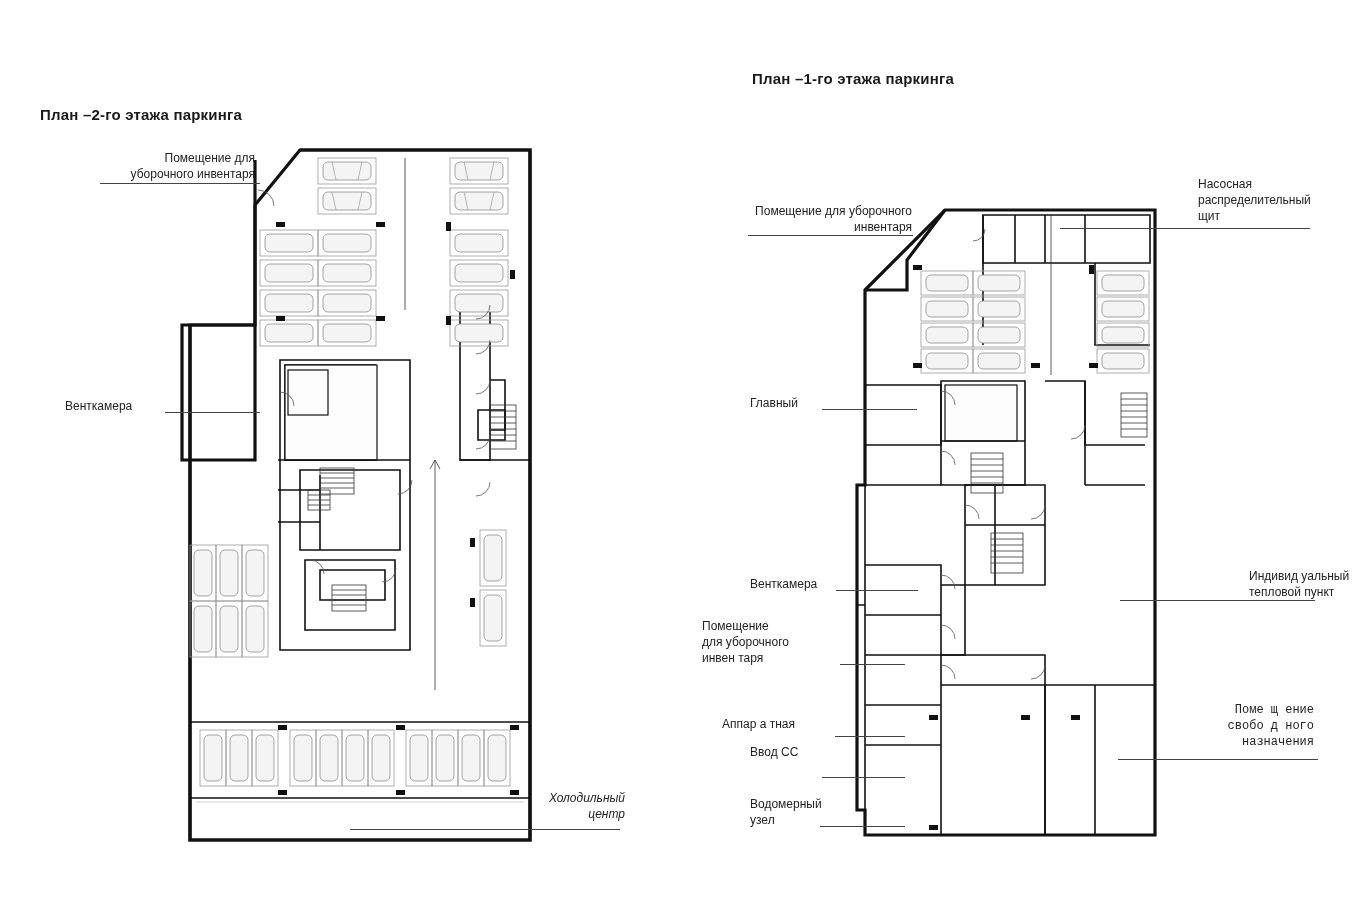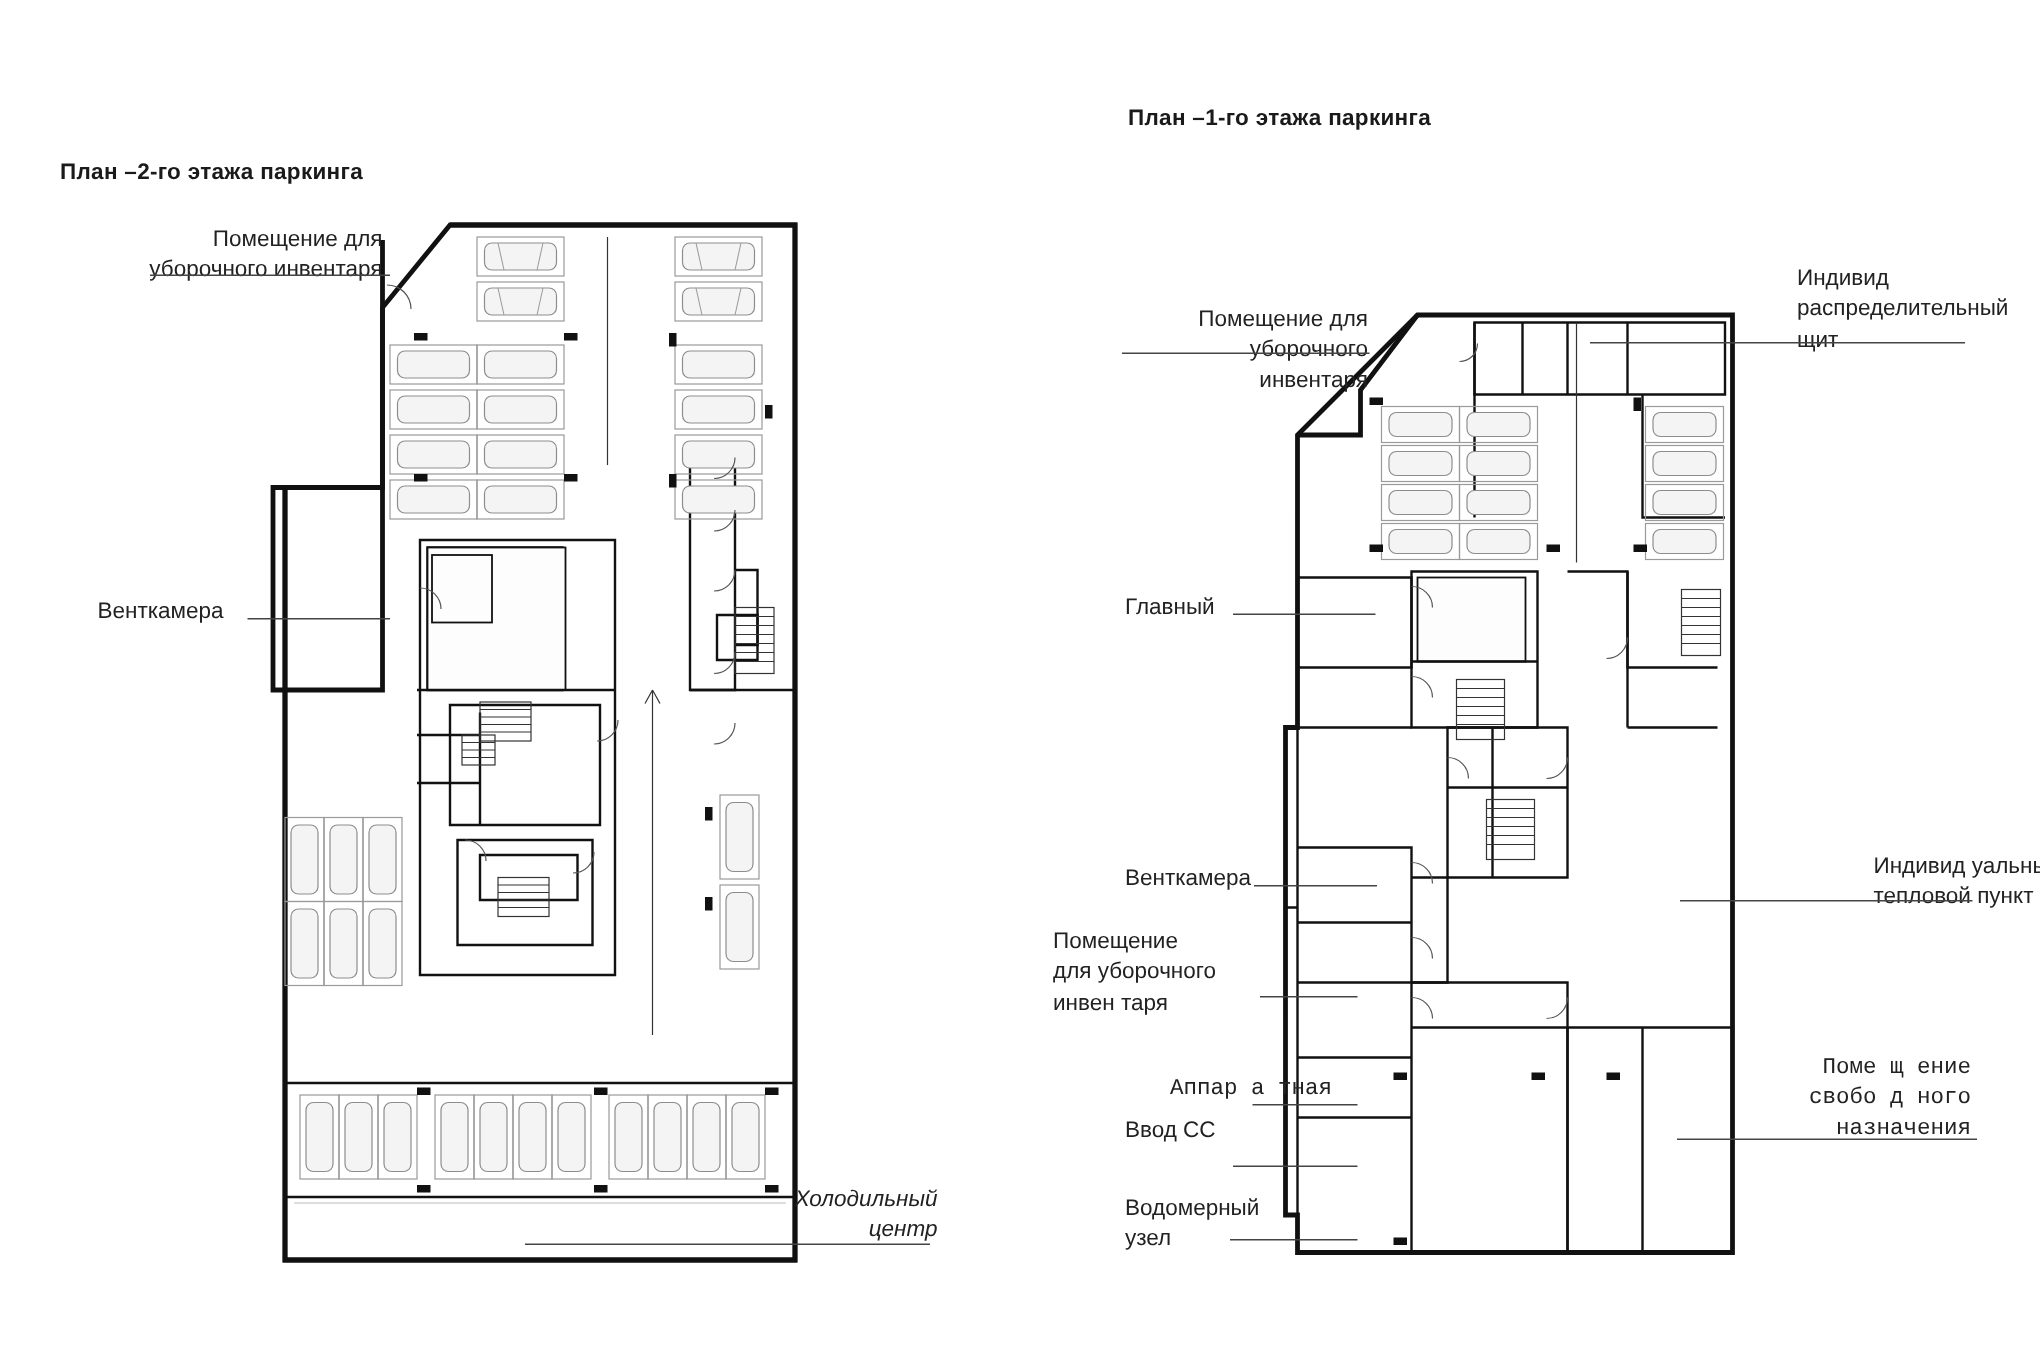--- a/index.html
+++ b/index.html
@@ -8,21 +8,21 @@
     font-family:"Liberation Sans", sans-serif;
     color:#1a1a1a;position:relative;overflow:hidden;
   }
   .plan-title{
     position:absolute;font-size:15px;font-weight:bold;letter-spacing:.2px;
     white-space:nowrap;
   }
   #title-left{left:40px;top:70px;margin-top:36px;}
   #title-right{left:752px;top:70px;}
 
-  .callout{position:absolute;font-size:15px;line-height:1.35;color:#222;white-space:pre-line;}
+  .callout{position:absolute;font-size:12px;line-height:1.35;color:#222;white-space:pre-line;}
   .callout.right-align{text-align:right;}
   .leader{position:absolute;height:0;border-top:1px solid #444;}
 
   .plan{position:absolute;}
   svg{display:block;}
   .wall{fill:none;stroke:#111;stroke-width:3.2;}
   .wall-thin{fill:none;stroke:#111;stroke-width:1.6;}
   .wall-hair{fill:none;stroke:#333;stroke-width:0.8;}
   .stall{fill:none;stroke:#9a9a9a;stroke-width:0.8;}
   .car{fill:#f4f4f4;stroke:#8d8d8d;stroke-width:0.8;}
@@ -373,37 +373,37 @@
 <div class="leader" style="left:165px;top:412px;width:95px;"></div>
 
 <div class="callout right-align" style="left:520px;top:790px;width:105px;font-style:italic;">Холодильный
 центр</div>
 <div class="leader" style="left:350px;top:829px;width:270px;"></div>
 
 <div class="callout right-align" style="left:740px;top:203px;width:172px;">Помещение для уборочного
 инвентаря</div>
 <div class="leader" style="left:748px;top:235px;width:165px;"></div>
 
-<div class="callout" style="left:1198px;top:176px;width:130px;">Индивид
+<div class="callout" style="left:1198px;top:176px;width:130px;">Насосная
 распределительный
 щит</div>
 <div class="leader" style="left:1060px;top:228px;width:250px;"></div>
 
 <div class="callout" style="left:750px;top:395px;width:120px;">Главный</div>
 <div class="leader" style="left:822px;top:409px;width:95px;"></div>
 
 <div class="callout" style="left:750px;top:576px;width:120px;">Венткамера</div>
 <div class="leader" style="left:836px;top:590px;width:82px;"></div>
 
 <div class="callout" style="left:702px;top:618px;width:130px;">Помещение
 для уборочного
 инвен таря</div>
 <div class="leader" style="left:840px;top:664px;width:65px;"></div>
 
-<div class="callout" style="left:780px;top:716px;width:120px;font-family:Liberation Mono, monospace;">Аппар а тная</div>
+<div class="callout" style="left:722px;top:716px;width:120px;">Аппар а тная</div>
 <div class="leader" style="left:835px;top:736px;width:70px;"></div>
 
 <div class="callout" style="left:750px;top:744px;width:120px;">Ввод СС</div>
 <div class="leader" style="left:822px;top:777px;width:83px;"></div>
 
 <div class="callout" style="left:750px;top:796px;width:120px;">Водомерный
 узел</div>
 <div class="leader" style="left:820px;top:826px;width:85px;"></div>
 
 <div class="callout" style="left:1249px;top:568px;width:135px;">Индивид уальный

